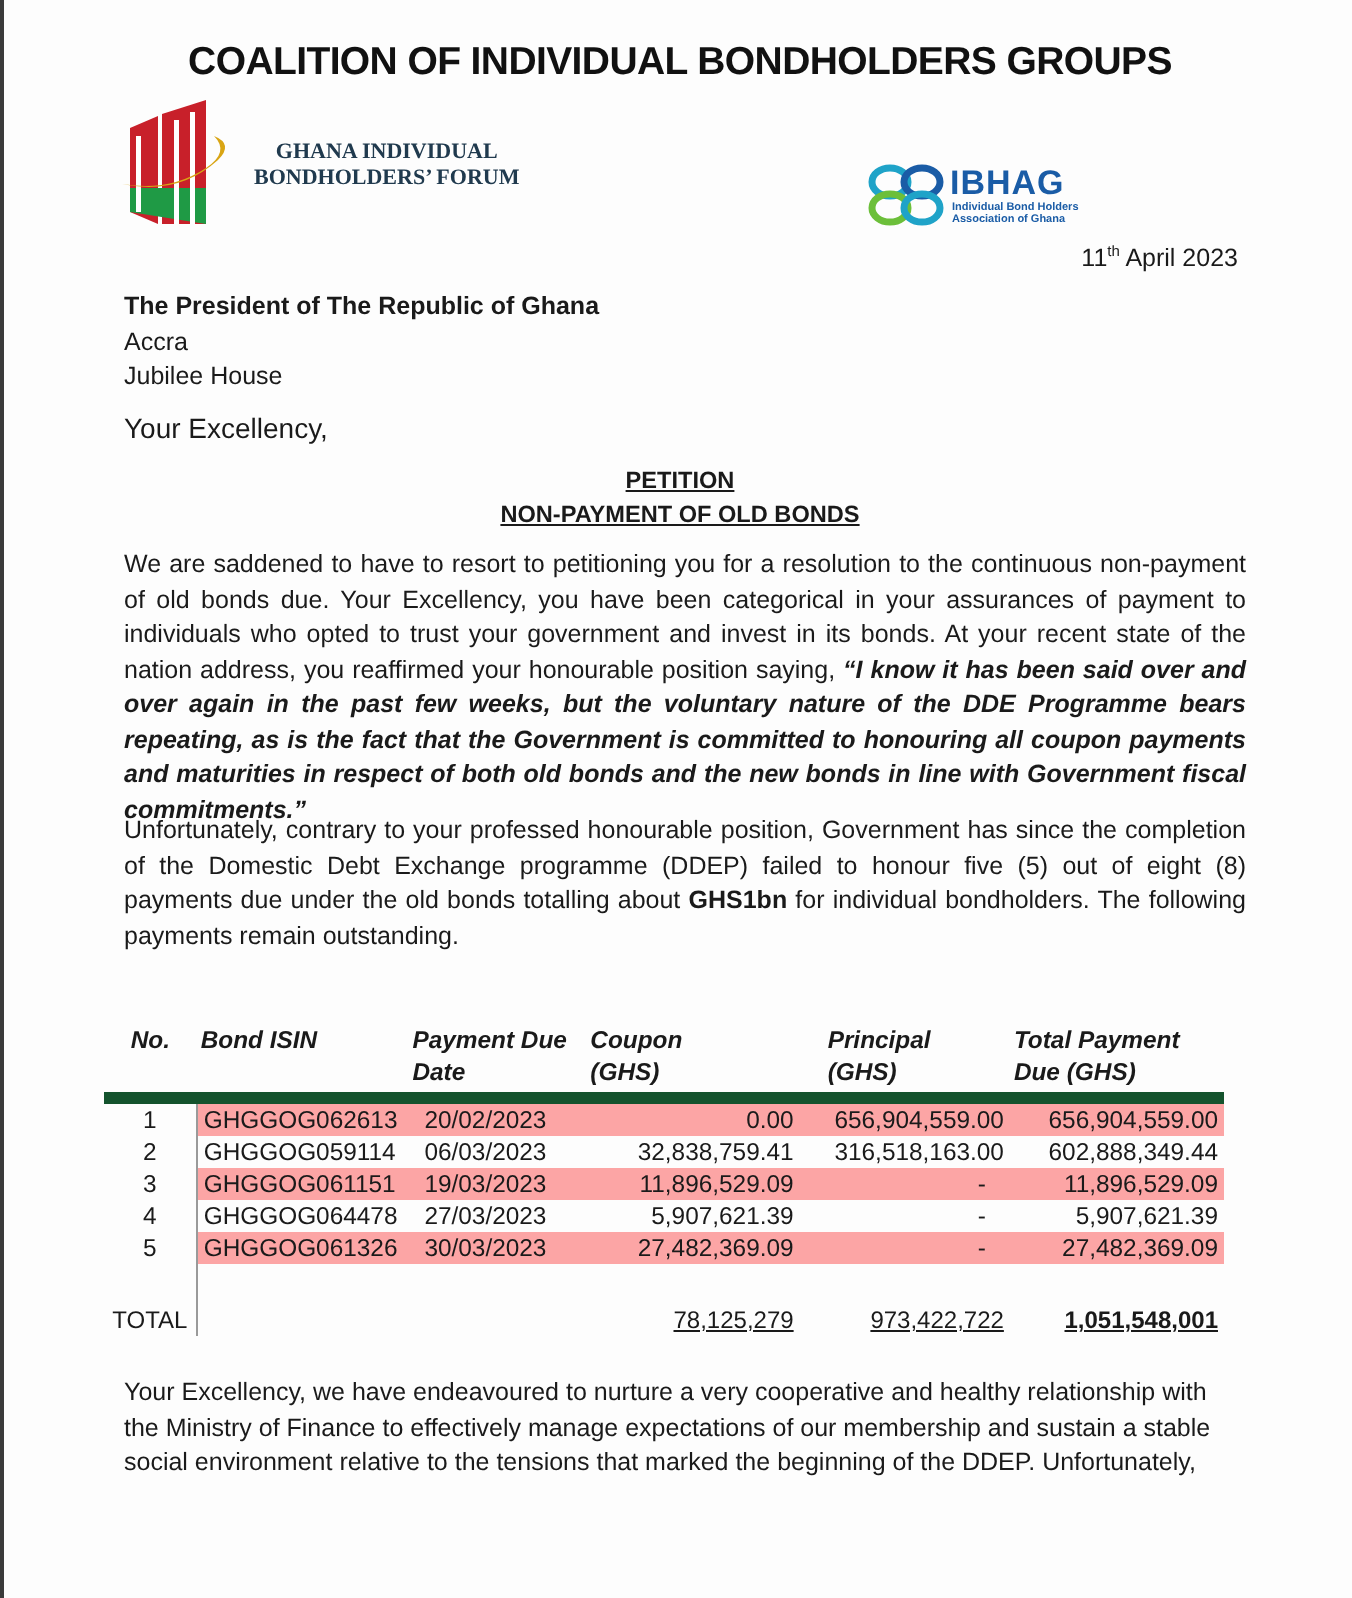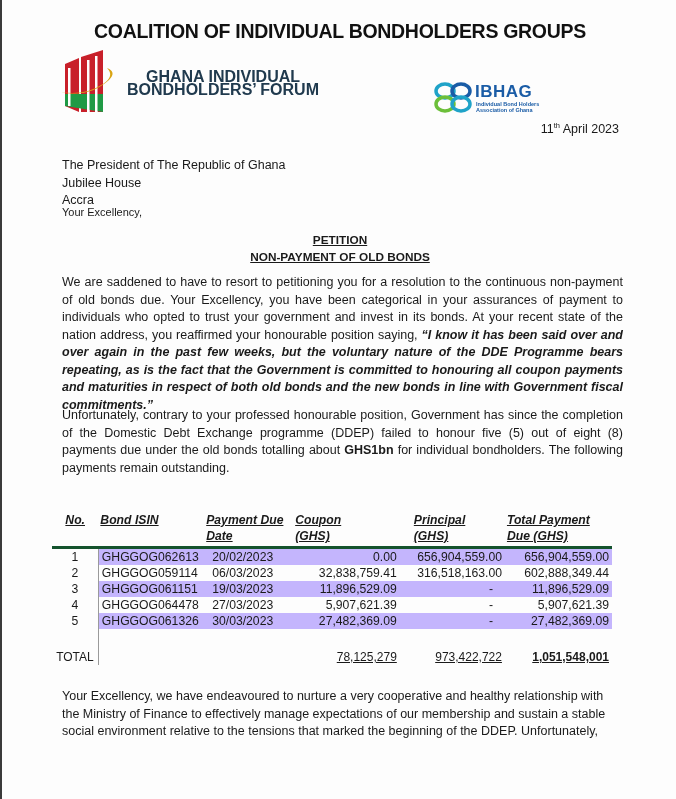--- a/index.html
+++ b/index.html
@@ -13,60 +13,60 @@
     box-sizing: border-box;
   }
   .title {
     position: absolute; top: 20px; left: 0; width: 676px;
     text-align: center; font-weight: bold; font-size: 19.5px; letter-spacing: -0.3px;
     color: #111;
   }
   .logo-left { position: absolute; left: 57px; top: 50px; width: 195px; height: 62px; }
   .logo-left .mark { position: absolute; left: 0; top: 0; width: 60px; height: 62px; }
   .logo-left .txt {
-    position: absolute; left: 68px; top: 20px; font-weight: bold; font-size: 16px;
-    line-height: 13px; color: #203a4e; text-align: center; white-space: nowrap;
+    position: absolute; left: 68px; top: 20px; font-weight: bold; font-size: 11px;
+    line-height: 13px; color: #203a4e; text-align: center; white-space: nowrap; font-family: Liberation Serif, serif;
   }
   .logo-right { position: absolute; left: 432px; top: 80px; width: 150px; height: 40px; }
   .logo-right .mark { position: absolute; left: 0; top: 0; width: 38px; height: 36px; }
   .logo-right .name {
     position: absolute; left: 41px; top: 2px; font-weight: bold; font-size: 17px;
     color: #1a5ca6; letter-spacing: 0.5px;
   }
   .logo-right .sub {
     position: absolute; left: 42px; top: 21px; font-size: 5.5px; line-height: 6px;
     color: #1a5ca6; font-weight: bold; white-space: nowrap;
   }
   .date { position: absolute; right: 57px; top: 121px; font-size: 12.5px; margin-left: 24px; }
   .date sup { font-size: 7.5px; }
   .addr { position: absolute; left: 60px; top: 145px; font-size: 12.5px; line-height: 17.5px; }
-  .addr .b { font-weight: normal; margin-top: 12px; }
-  .salute { position: absolute; left: 60px; top: 206px; font-size: 11px; text-align: center; }
+  .addr .b { font-weight: bold; }
+  .salute { position: absolute; left: 60px; top: 206px; font-size: 14px; text-align: center; }
   .heading {
     position: absolute; left: 0; width: 676px; text-align: center; font-weight: bold;
     font-size: 11.8px; text-decoration: underline; line-height: 17px;
   }
   .para {
     position: absolute; left: 60px; width: 561px; font-size: 12.5px; line-height: 17.5px;
     text-align: justify;
   }
   .para .q { font-weight: bold; font-style: italic; }
   .para .b { font-weight: bold; }
 
   table.bonds {
     position: absolute; left: 50px; top: 512px; width: 560px;
     border-collapse: collapse; font-size: 12.2px;
   }
   table.bonds th {
     text-align: left; font-weight: bold; font-style: italic; vertical-align: top;
-    line-height: 16px; padding: 0 2px 2px 2px; border-bottom: 3px solid #14532d; text-decoration: underline;
+    line-height: 16px; padding: 0 2px 2px 2px; border-bottom: 6px solid #14532d;
   }
   table.bonds td { padding: 0 3px; height: 16px; line-height: 16px; }
   table.bonds td.no { text-align: center; width: 40px; border-right: 1px solid #9a9a9a; }
-  table.bonds tr.shade td:not(.no) { background: #c4b5fd; }
+  table.bonds tr.shade td:not(.no) { background: #fca5a5; }
   table.bonds td.num { text-align: right; }
   table.bonds td.dash { text-align: right; padding-right: 12px; }
   table.bonds tr.spacer td { height: 20px; }
   table.bonds tr.total td { font-size: 12px; }
   table.bonds tr.total td.tot { text-align: right; text-decoration: underline; }
   table.bonds tr.total td.grand { font-weight: bold; }
 </style>
 </head>
 <body>
 
@@ -102,22 +102,22 @@
   <div class="sub">
     <div>Individual Bond Holders</div>
     <div>Association of Ghana</div>
   </div>
 </div>
 
 <div class="date"><span>11</span><sup>th</sup><span> April 2023</span></div>
 
 <div class="addr">
   <div class="b">The President of The Republic of Ghana</div>
+  <div>Accra</div>
   <div>Jubilee House</div>
-  <div>Accra</div>
 </div>
 
 <div class="salute">Your Excellency,</div>
 
 <div class="heading" style="top:232px;">PETITION</div>
 <div class="heading" style="top:249px;">NON-PAYMENT OF OLD BONDS</div>
 
 <div class="para" style="top:274px;"><span>We are saddened to have to resort to petitioning you for a resolution to the continuous non-payment of old bonds due. Your Excellency, you have been categorical in your assurances of payment to individuals who opted to trust your government and invest in its bonds. At your recent state of the nation address, you reaffirmed your honourable position saying, </span><span class="q">“I know it has been said over and over again in the past few weeks, but the voluntary nature of the DDE Programme bears repeating, as is the fact that the Government is committed to honouring all coupon payments and maturities in respect of both old bonds and the new bonds in line with Government fiscal commitments.”</span></div>
 
 <div class="para" style="top:407px;"><span>Unfortunately, contrary to your professed honourable position, Government has since the completion of the Domestic Debt Exchange programme (DDEP) failed to honour five (5) out of eight (8) payments due under the old bonds totalling about </span><span class="b">GHS1bn</span><span> for individual bondholders. The following payments remain outstanding.</span></div>

